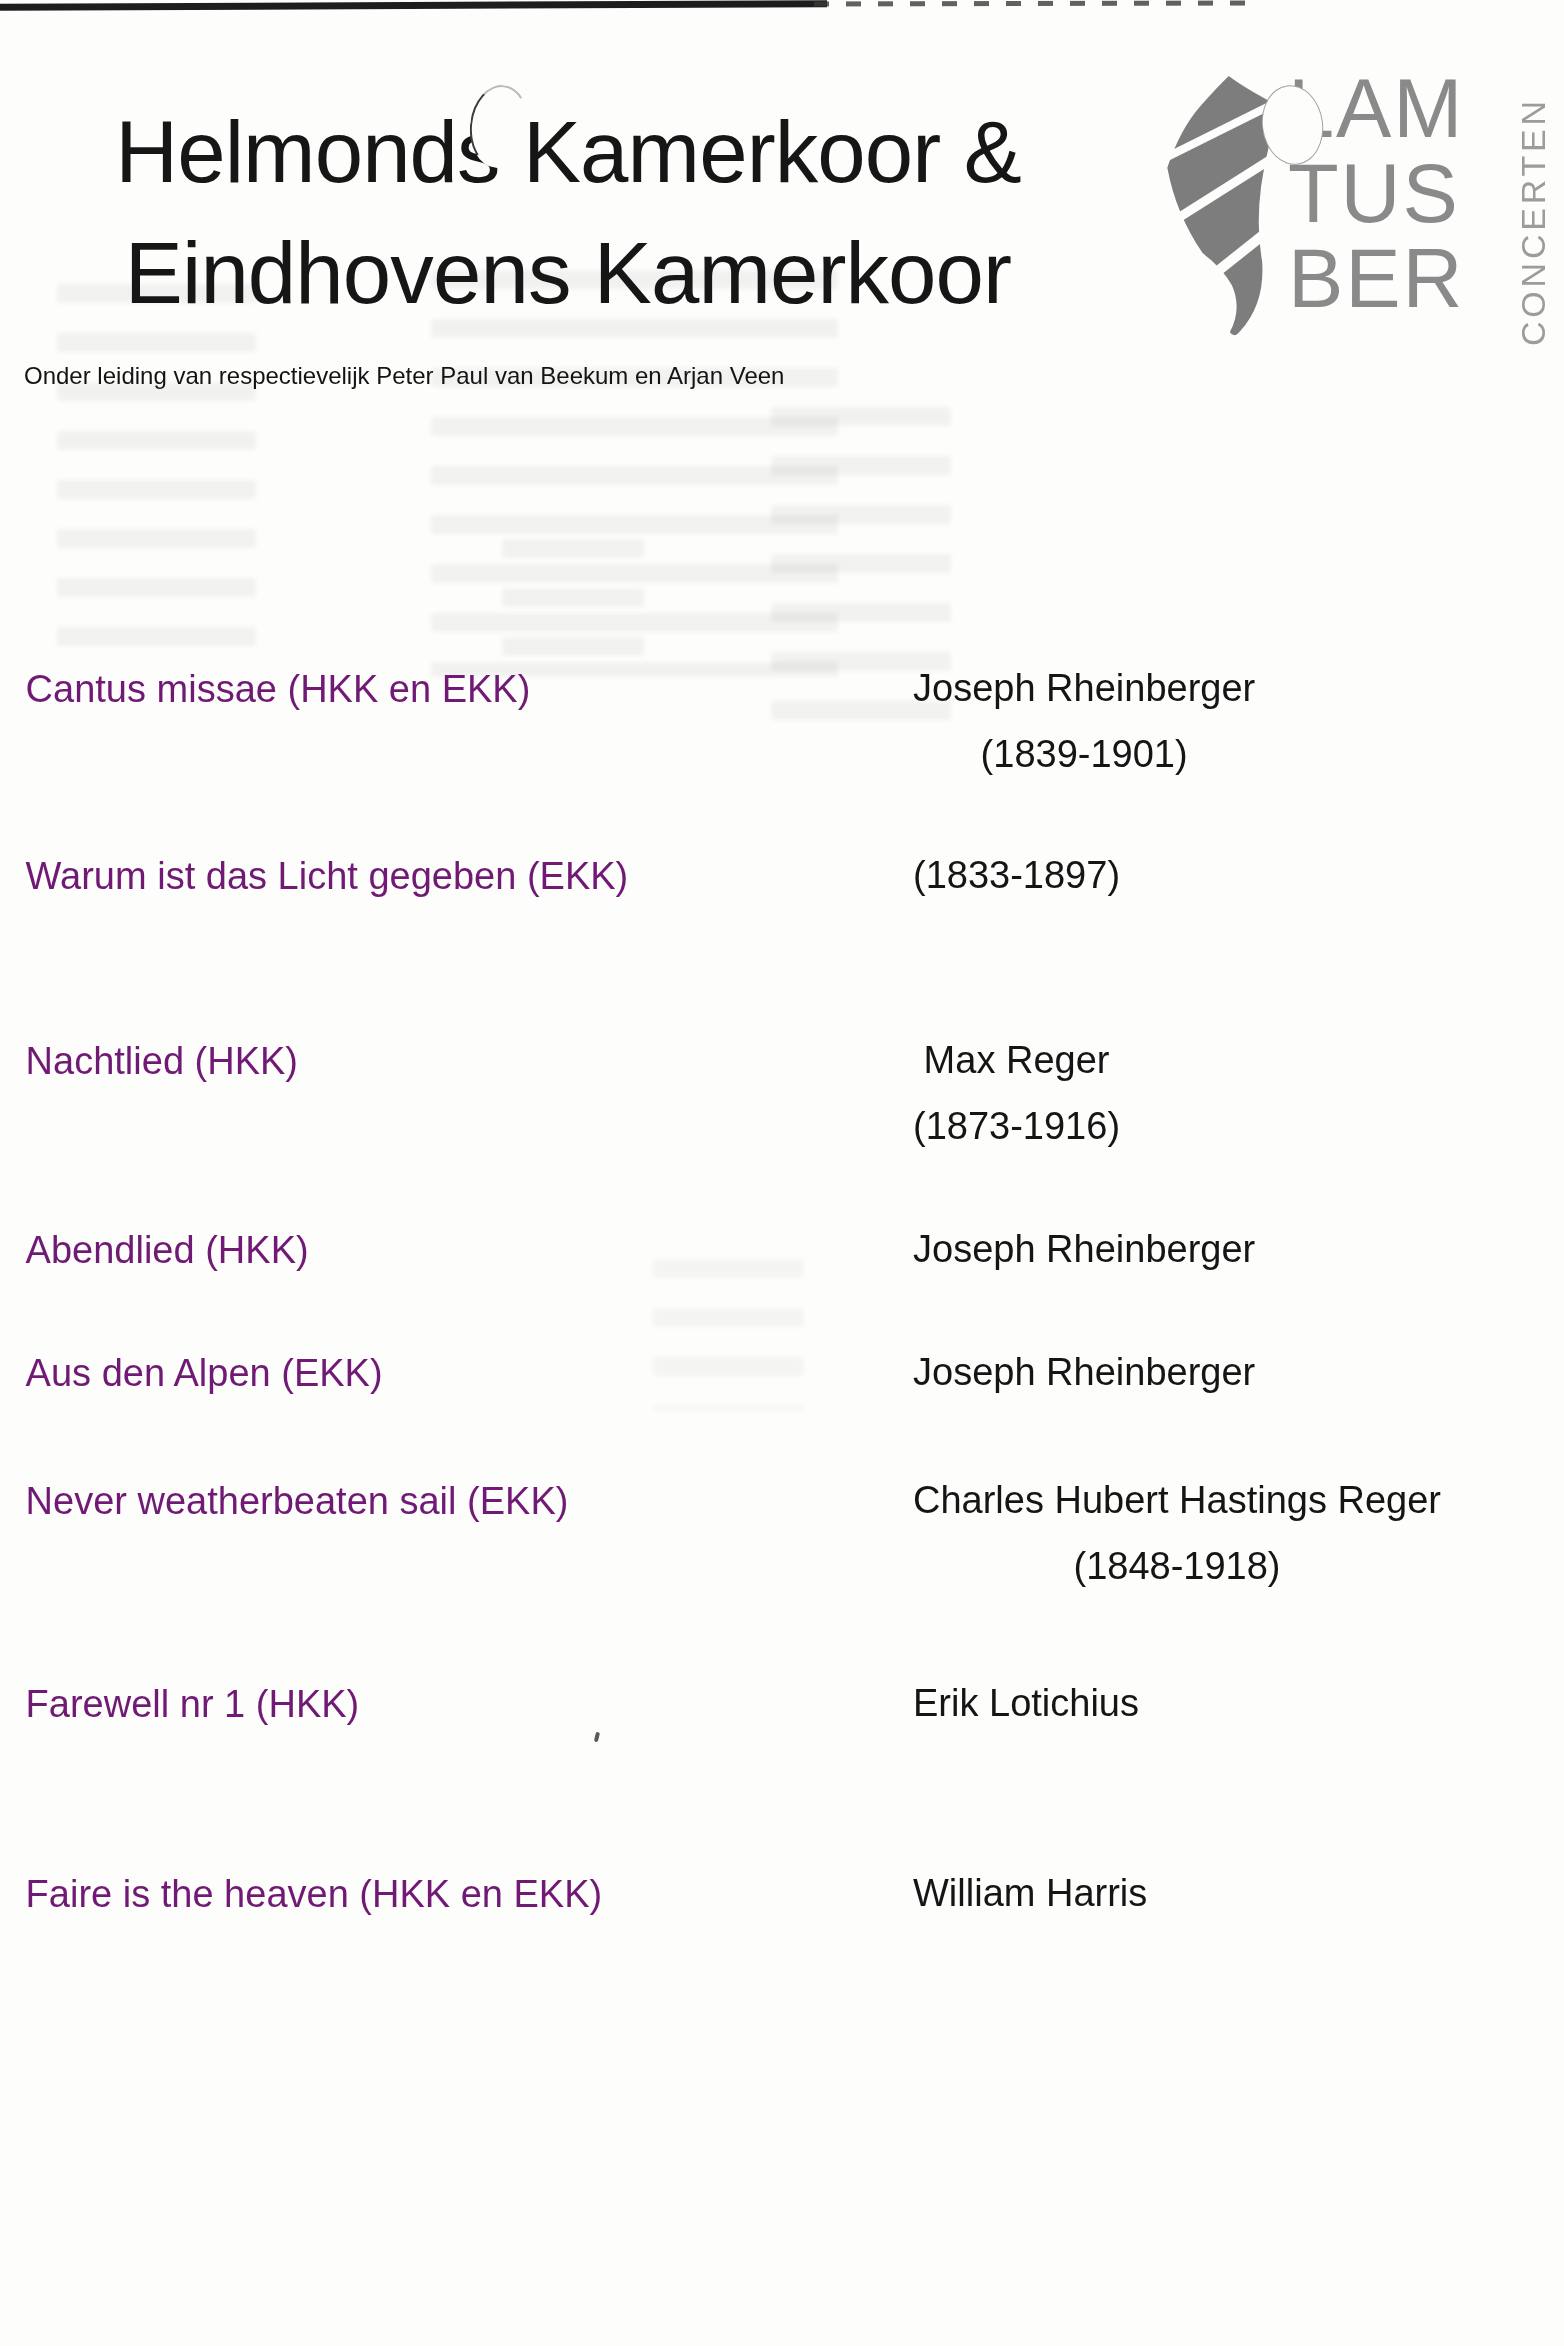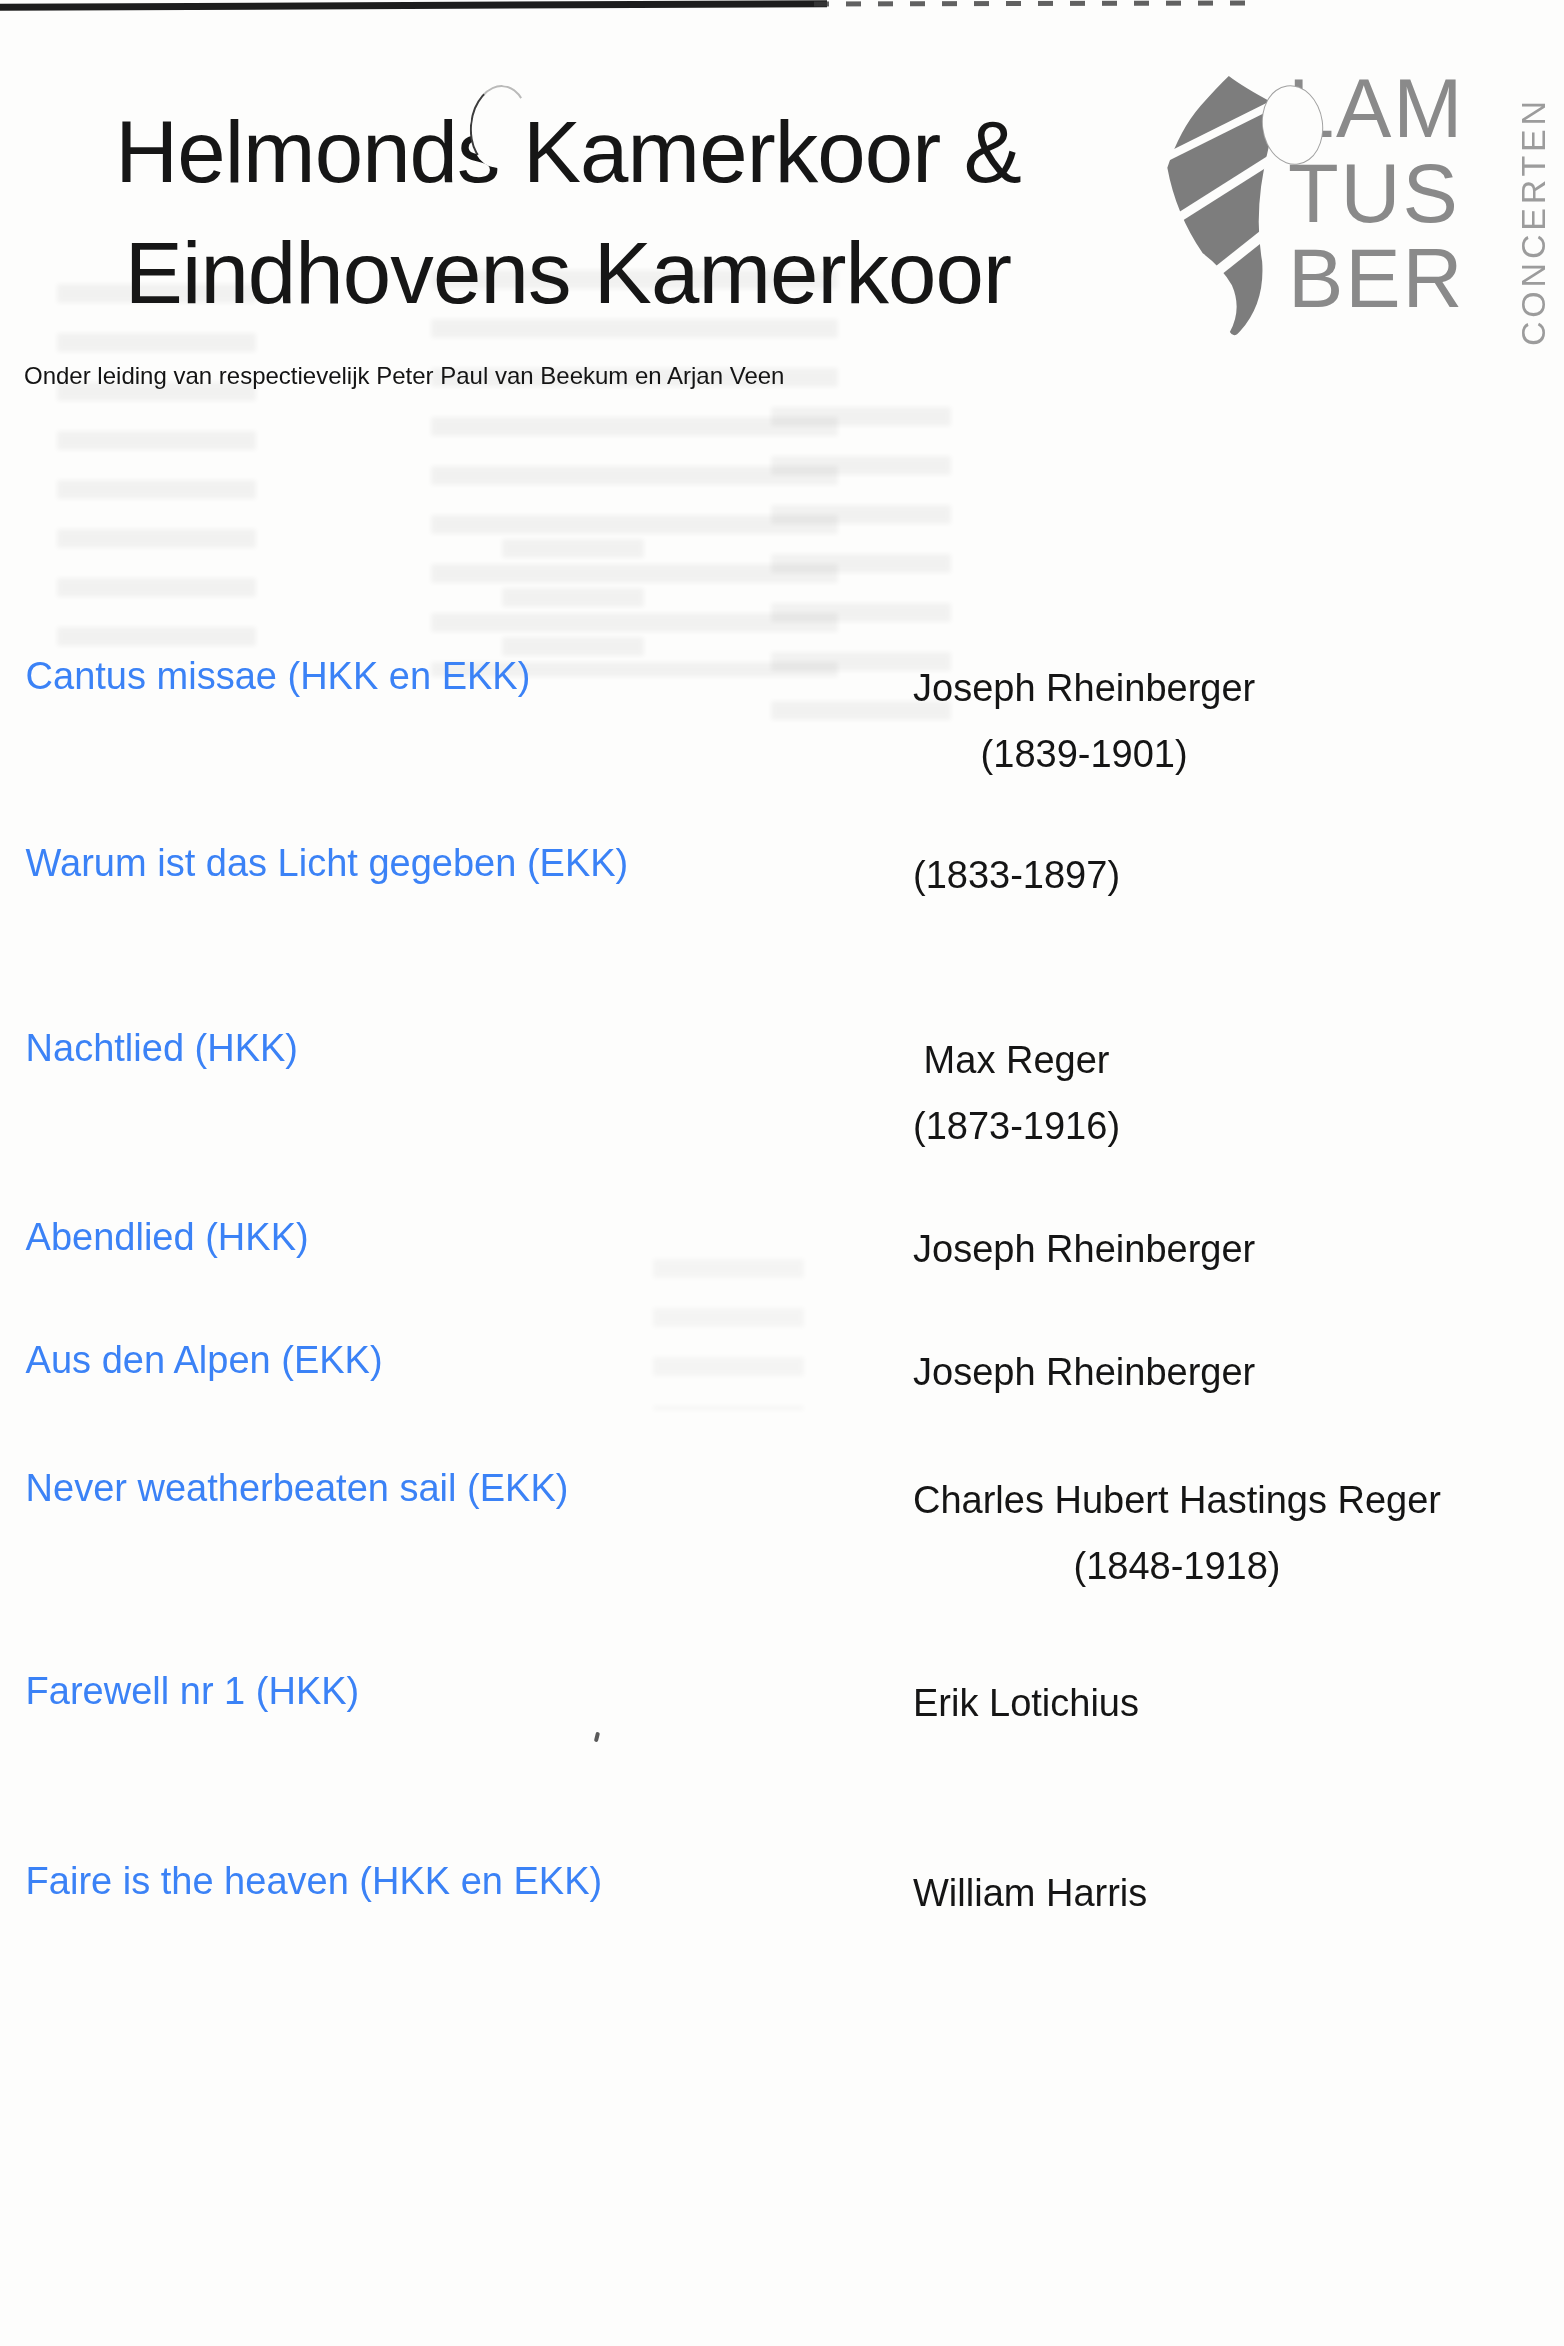--- a/index.html
+++ b/index.html
@@ -71,21 +71,21 @@
   }
   .logo-vertical{
     position:absolute;left:1514px;top:62px;height:284px;
     writing-mode:vertical-rl;transform:rotate(180deg);
     font-size:34px;letter-spacing:3.8px;color:#9c9c9c;
     font-family:"Liberation Sans", sans-serif;
   }
 
   
   .program-row{position:absolute;left:0;width:1564px;font-size:38px;}
-  .piece{position:absolute;left:25.6px;top:0;white-space:nowrap;color:#3b82f6;}
+  .piece{position:absolute;left:25.6px;top:13px;white-space:nowrap;color:#701a75;}
   .composer-block{position:absolute;left:913px;top:0;line-height:66px;white-space:nowrap;color:#151515;text-align:center;}
 </style>
 </head>
 <body>
 
 <div class="page">
 
   <div class="scan-top-solid"></div>
   <div class="scan-top-dashed"></div>
   <div class="smudge s1"></div>

